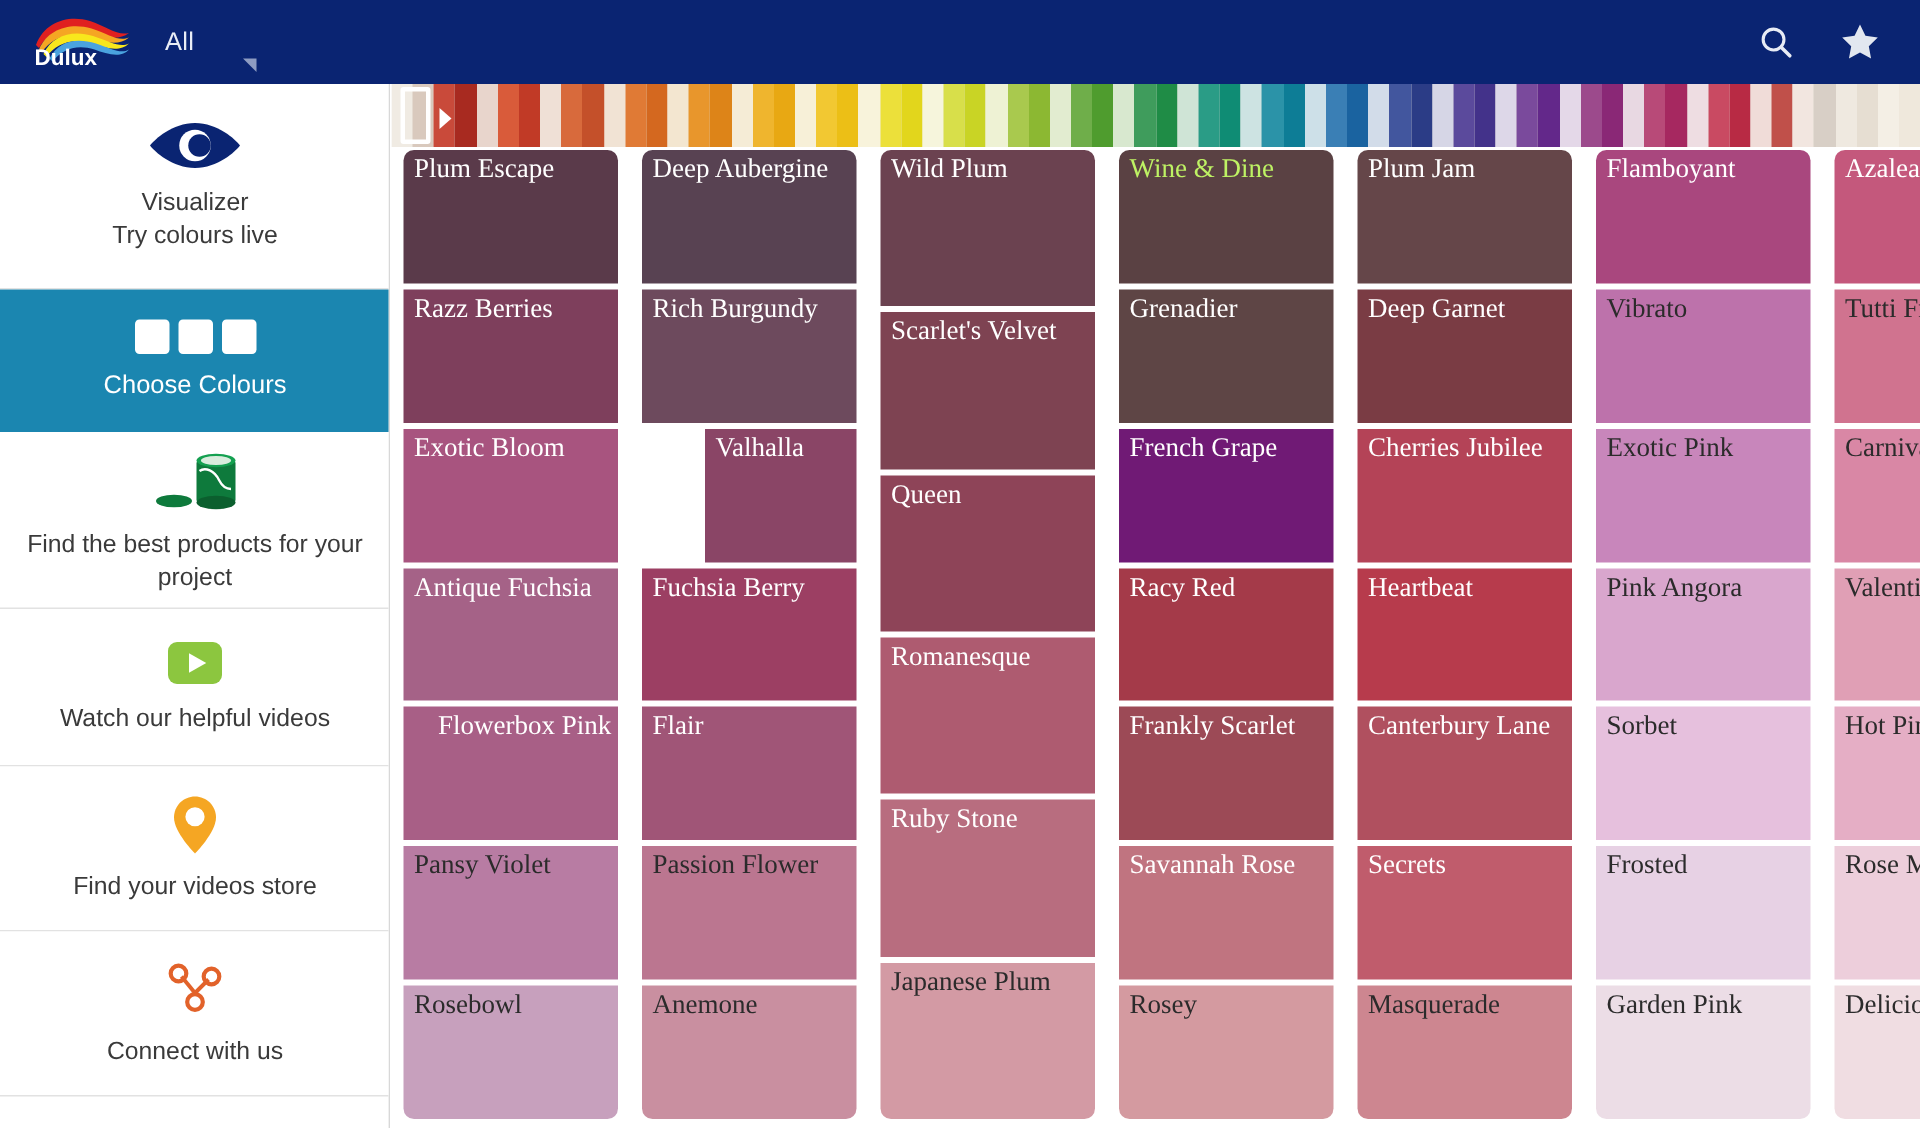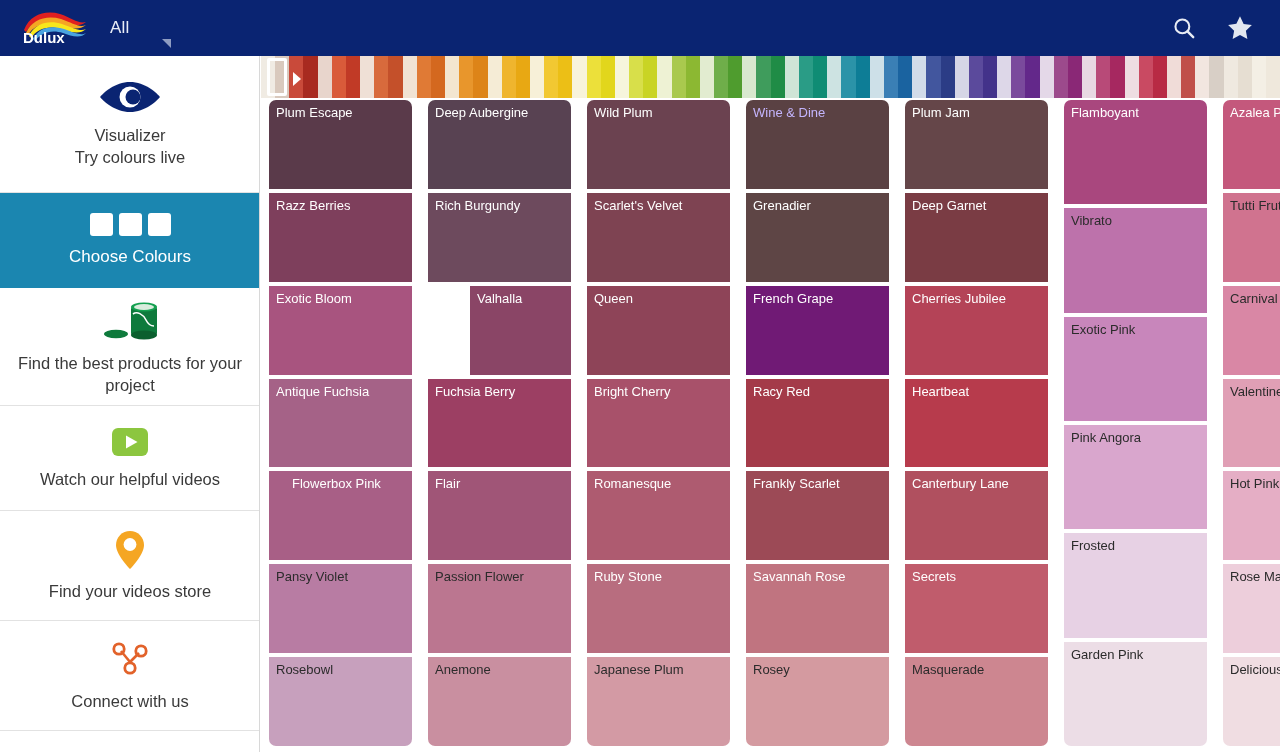--- a/index.html
+++ b/index.html
@@ -112,22 +112,23 @@
   }
   .swatch {
     position: relative; flex: 1 1 0; min-height: 0;
     margin-bottom: 4px;
     cursor: pointer;
   }
   .col .swatch:first-child { border-radius: 7px 7px 0 0; }
   .col .swatch:last-child  { border-radius: 0 0 7px 7px; margin-bottom: 6px; }
   .swatch-label {
     position: absolute; left: 7px; top: 5px;
-    font-size: 13px; line-height: 15px;
+    font-size: 18px; line-height: 15px;
     white-space: nowrap;
+    font-family: Liberation Serif, serif;
   }
 </style>
 </head>
 <body>
 
 <div id="app">
 
   <div id="topbar">
 
     <div id="logo-wrap">
@@ -368,36 +369,33 @@
         <div class="col">
           <div class="swatch" style="background: rgb(107, 66, 80);">
             <span class="swatch-label" style="color: rgb(255, 255, 255);">Wild Plum</span>
           </div>
           <div class="swatch" style="background: rgb(126, 67, 82);">
             <span class="swatch-label" style="color: rgb(255, 255, 255);">Scarlet's Velvet</span>
           </div>
           <div class="swatch" style="background: rgb(142, 68, 88);">
             <span class="swatch-label" style="color: rgb(255, 255, 255);">Queen</span>
           </div>
-          <div class="swatch" style="background: rgb(168, 81, 106);">
-            <span class="swatch-label" style="color: rgb(255, 255, 255);">Bright Cherry</span>
-          </div>
           <div class="swatch" style="background: rgb(174, 91, 112);">
             <span class="swatch-label" style="color: rgb(255, 255, 255);">Romanesque</span>
           </div>
           <div class="swatch" style="background: rgb(184, 109, 127);">
             <span class="swatch-label" style="color: rgb(255, 255, 255);">Ruby Stone</span>
           </div>
           <div class="swatch" style="background: rgb(211, 154, 164);">
             <span class="swatch-label" style="color: rgb(43, 43, 43);">Japanese Plum</span>
           </div>
         </div>
         <div class="col">
           <div class="swatch" style="background: rgb(90, 65, 67);">
-            <span class="swatch-label" style="color: #c4b5fd;">Wine &amp; Dine</span>
+            <span class="swatch-label" style="color: #bef264;">Wine &amp; Dine</span>
           </div>
           <div class="swatch" style="background: rgb(94, 69, 69);">
             <span class="swatch-label" style="color: rgb(255, 255, 255);">Grenadier</span>
           </div>
           <div class="swatch" style="background: #701a75;">
             <span class="swatch-label" style="color: rgb(255, 255, 255);">French Grape</span>
           </div>
           <div class="swatch" style="background: rgb(164, 58, 73);">
             <span class="swatch-label" style="color: rgb(255, 255, 255);">Racy Red</span>
           </div>
@@ -440,20 +438,23 @@
           </div>
           <div class="swatch" style="background: rgb(189, 114, 171);">
             <span class="swatch-label" style="color: rgb(43, 43, 43);">Vibrato</span>
           </div>
           <div class="swatch" style="background: rgb(200, 134, 187);">
             <span class="swatch-label" style="color: rgb(43, 43, 43);">Exotic Pink</span>
           </div>
           <div class="swatch" style="background: rgb(217, 166, 205);">
             <span class="swatch-label" style="color: rgb(43, 43, 43);">Pink Angora</span>
           </div>
+          <div class="swatch" style="background: rgb(230, 192, 221);">
+            <span class="swatch-label" style="color: rgb(43, 43, 43);">Sorbet</span>
+          </div>
           <div class="swatch" style="background: rgb(231, 209, 228);">
             <span class="swatch-label" style="color: rgb(43, 43, 43);">Frosted</span>
           </div>
           <div class="swatch" style="background: rgb(236, 221, 230);">
             <span class="swatch-label" style="color: rgb(43, 43, 43);">Garden Pink</span>
           </div>
         </div>
         <div class="col">
           <div class="swatch" style="background: rgb(196, 88, 124);">
             <span class="swatch-label" style="color: rgb(255, 255, 255);">Azalea Pink</span>

